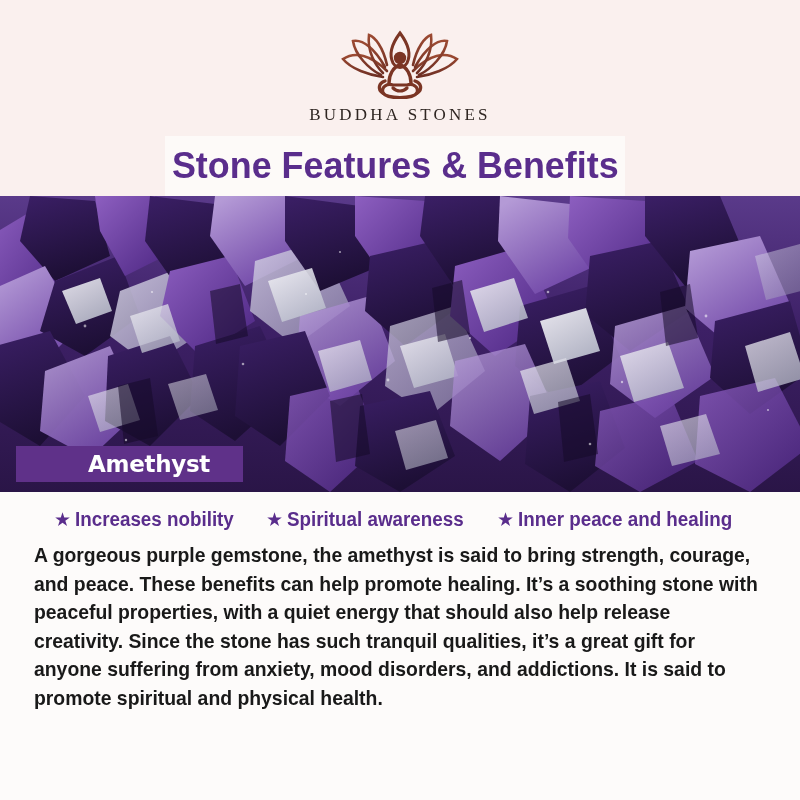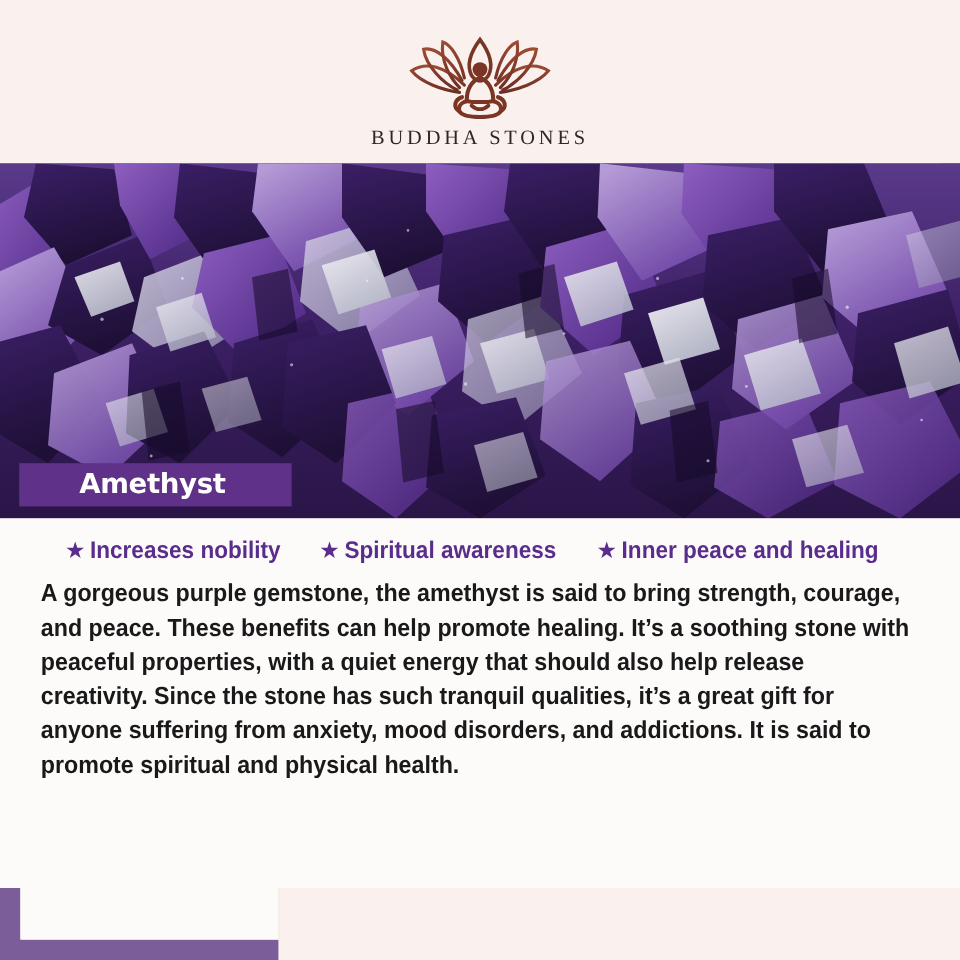--- a/index.html
+++ b/index.html
@@ -147,21 +147,21 @@
     background: #5f3189;
     display: flex;
     align-items: center;
     z-index: 12;
   }
   .stone-label-text {
     color: #ffffff;
     font-family: "DejaVu Sans", sans-serif;
     font-weight: 700;
     font-size: 23px;
-    padding-left: 50px;
+    padding-left: 72px;
     letter-spacing: -0.3px;
   }
 
   
   .content {
     position: relative;
     z-index: 10;
     background: #fdfbfa;
     padding: 16px 34px 0 34px;
     box-sizing: border-box;
@@ -260,20 +260,25 @@
         <path d="M90 56 C96 58, 98 64, 92 68"></path>
       </g>
       <g fill="none" stroke="#7B3524" stroke-width="3.2" stroke-linecap="round">
         <path d="M58 68 C62 74, 88 74, 92 68 C94 62, 88 58, 82 60 L68 60 C62 58, 56 62, 58 68 Z"></path>
         <path d="M68 63 C72 67, 78 67, 82 63"></path>
       </g>
     </svg>
     <div class="brand-name">BUDDHA STONES</div>
   </div>
 
+  <div class="title-wrap">
+    <div class="title-panel">
+      <div class="title-text">Stone Features &amp; Benefits</div>
+    </div>
+  </div>
 
   <div class="hero">
     <svg class="hero-canvas" viewBox="0 0 800 296" preserveAspectRatio="none">
       <defs>
         <linearGradient id="bgv" x1="0" y1="0" x2="0" y2="1">
           <stop offset="0%" stop-color="#5a3a8a"></stop>
           <stop offset="45%" stop-color="#3d2066"></stop>
           <stop offset="100%" stop-color="#2a1547"></stop>
         </linearGradient>
         <linearGradient id="fL" x1="0" y1="0" x2="1" y2="1">

